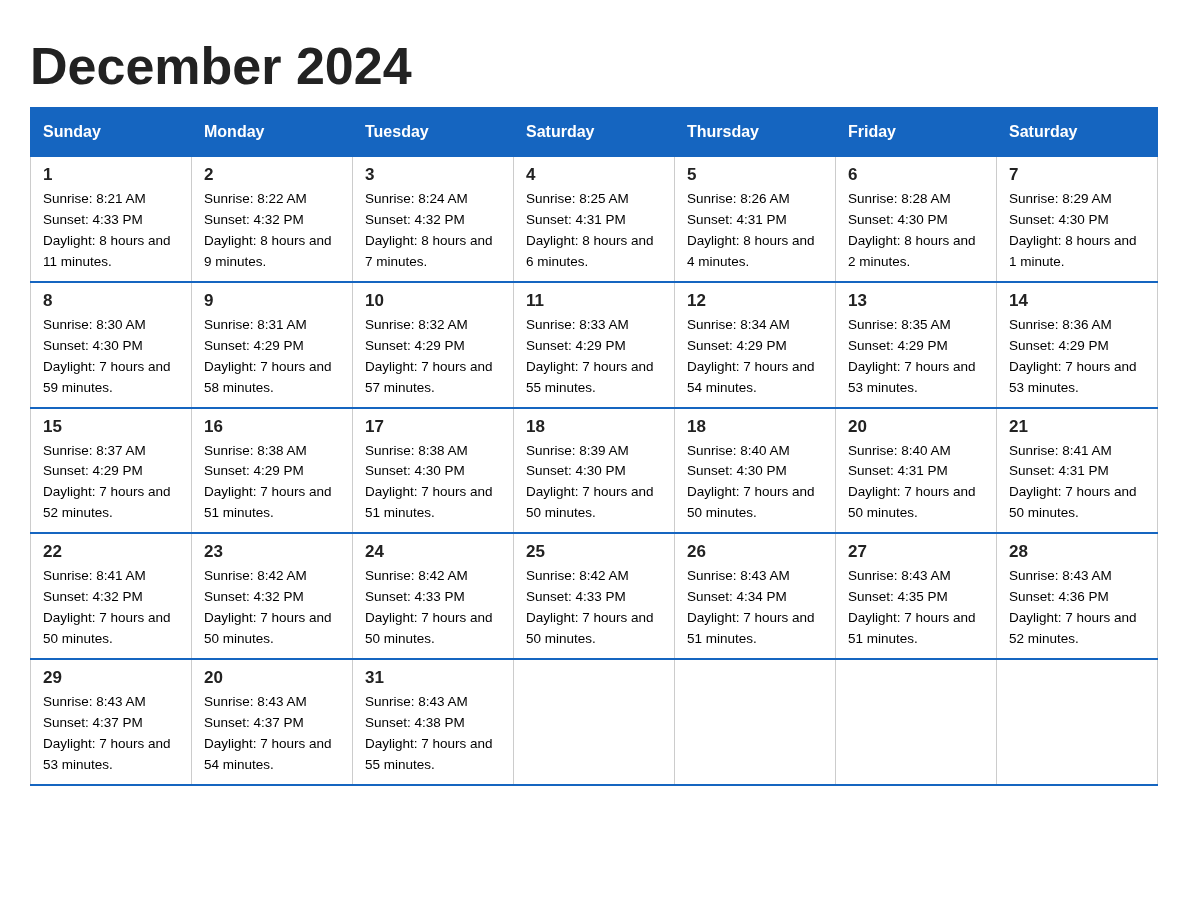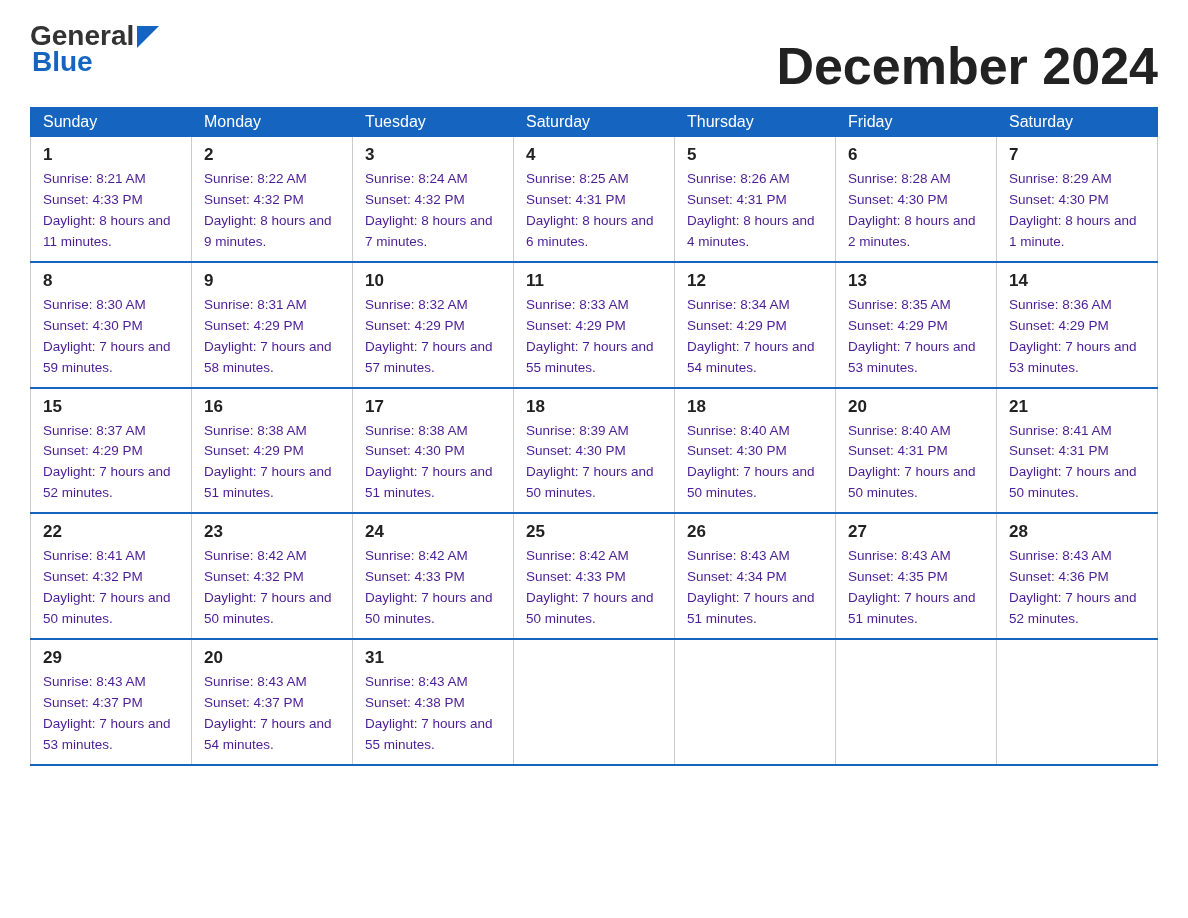--- a/index.html
+++ b/index.html
@@ -56,22 +56,22 @@
       width: 100%;
       border-collapse: collapse;
       margin-top: 12px;
     }
     .calendar thead tr {
       background-color: #1565c0;
     }
     .calendar thead th {
       color: #fff;
       font-size: 16px;
-      font-weight: normal;
-      padding: 5px 12px;
+      font-weight: bold;
+      padding: 15px 12px;
       text-align: left;
       border: 1px solid #1565c0;
     }
     .calendar tbody tr {
       border-bottom: 2px solid #1565c0;
     }
     .calendar tbody td {
       vertical-align: top;
       padding: 8px 12px;
       border-right: 1px solid #ccc;
@@ -83,40 +83,31 @@
       border-right: 1px solid #ccc;
     }
     .day-number {
       font-size: 17px;
       font-weight: bold;
       color: #222;
       margin-bottom: 4px;
     }
     .day-info {
       font-size: 13.5px;
-      color: #4c1d95;
+      color: #000000;
       line-height: 1.55;
     }
     .empty-cell {
       background: #fff;
     }
   </style>
 </head>
 <body>
 
 <div class="header">
-  <div class="logo-wrapper">
-    <div class="logo-line1">
-      <span class="logo-text-general">General</span>
-      <svg width="22" height="22" viewBox="0 0 22 22" style="margin-left:3px; margin-top:2px;">
-        <polygon points="0,0 22,0 0,22" fill="#1565c0"></polygon>
-      </svg>
-    </div>
-    <div class="logo-line2">Blue</div>
-  </div>
   <div class="title-area">
     <div class="month-year">December 2024</div>
   </div>
 </div>
 
 <table class="calendar">
   <thead>
     <tr>
     <th>Sunday</th>
         <th>Monday</th>

